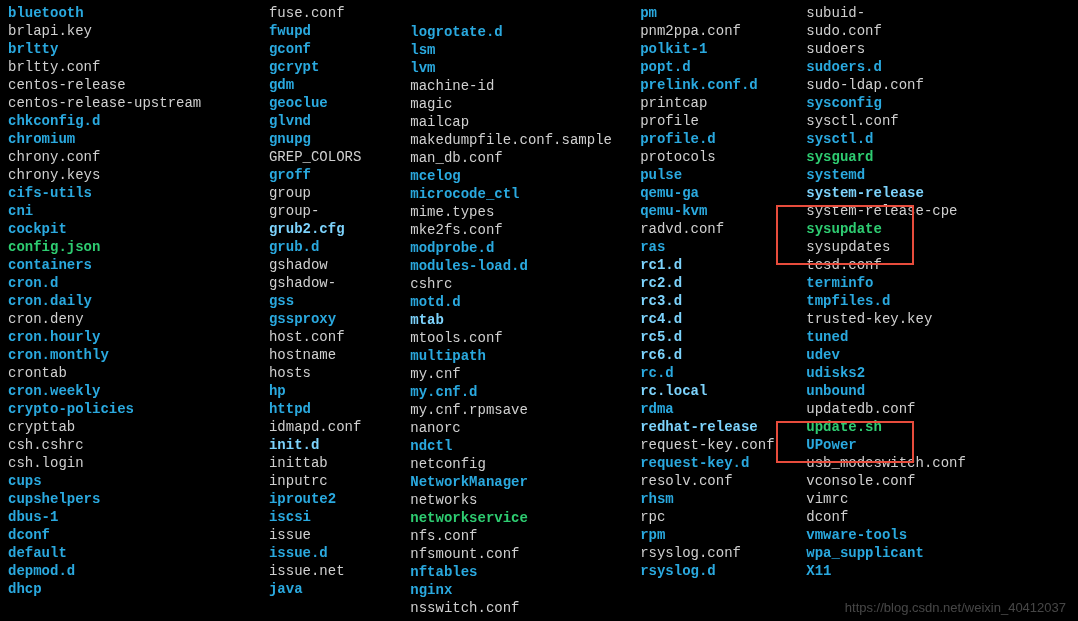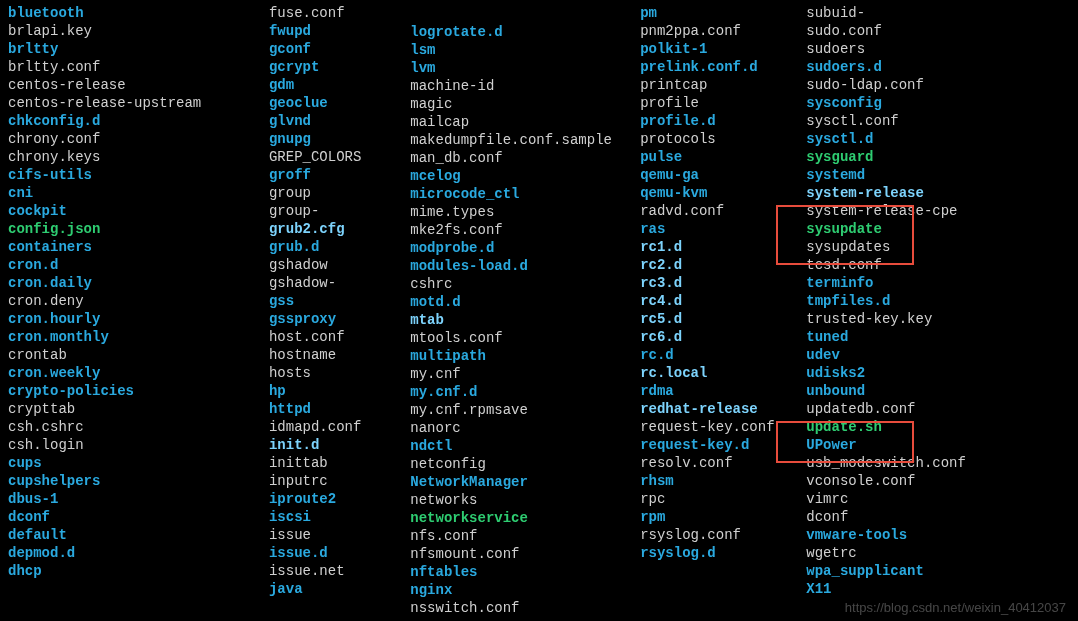--- a/index.html
+++ b/index.html
@@ -54,20 +54,21 @@
 
 <div class="cols">
   <div class="col c1">
       <div class="entry dir">bluetooth</div>
       <div class="entry file">brlapi.key</div>
       <div class="entry dir">brltty</div>
       <div class="entry file">brltty.conf</div>
       <div class="entry file">centos-release</div>
       <div class="entry file">centos-release-upstream</div>
       <div class="entry dir">chkconfig.d</div>
+      <div class="entry dir">chromium</div>
       <div class="entry file">chrony.conf</div>
       <div class="entry file">chrony.keys</div>
       <div class="entry dir">cifs-utils</div>
       <div class="entry dir">cni</div>
       <div class="entry dir">cockpit</div>
       <div class="entry exec">config.json</div>
       <div class="entry dir">containers</div>
       <div class="entry dir">cron.d</div>
       <div class="entry dir">cron.daily</div>
       <div class="entry file">cron.deny</div>
@@ -154,20 +155,21 @@
       <div class="entry file">nfs.conf</div>
       <div class="entry file">nfsmount.conf</div>
       <div class="entry dir">nftables</div>
       <div class="entry dir">nginx</div>
       <div class="entry file">nsswitch.conf</div>
     </div>
   <div class="col c4">
       <div class="entry dir">pm</div>
       <div class="entry file">pnm2ppa.conf</div>
       <div class="entry dir">polkit-1</div>
+      <div class="entry dir">popt.d</div>
       <div class="entry dir">prelink.conf.d</div>
       <div class="entry file">printcap</div>
       <div class="entry file">profile</div>
       <div class="entry dir">profile.d</div>
       <div class="entry file">protocols</div>
       <div class="entry dir">pulse</div>
       <div class="entry dir">qemu-ga</div>
       <div class="entry dir">qemu-kvm</div>
       <div class="entry file">radvd.conf</div>
       <div class="entry dir">ras</div>
@@ -214,21 +216,20 @@
       <div class="entry dir">udisks2</div>
       <div class="entry dir">unbound</div>
       <div class="entry file">updatedb.conf</div>
       <div class="entry exec">update.sh</div>
       <div class="entry dir">UPower</div>
       <div class="entry file">usb_modeswitch.conf</div>
       <div class="entry file">vconsole.conf</div>
       <div class="entry file">vimrc</div>
       <div class="entry file">dconf</div>
       <div class="entry dir">vmware-tools</div>
-      <div class="entry file">wgetrc</div>
       <div class="entry dir">wpa_supplicant</div>
       <div class="entry dir">X11</div>
     </div>
 </div>
 
 <div class="watermark">https://blog.csdn.net/weixin_40412037</div>
 
 <div class="highlight-box" style="left: 776px; top: 205px; width: 134px; height: 56px;"></div>
 <div class="highlight-box" style="left: 776px; top: 421px; width: 134px; height: 38px;"></div>
 

